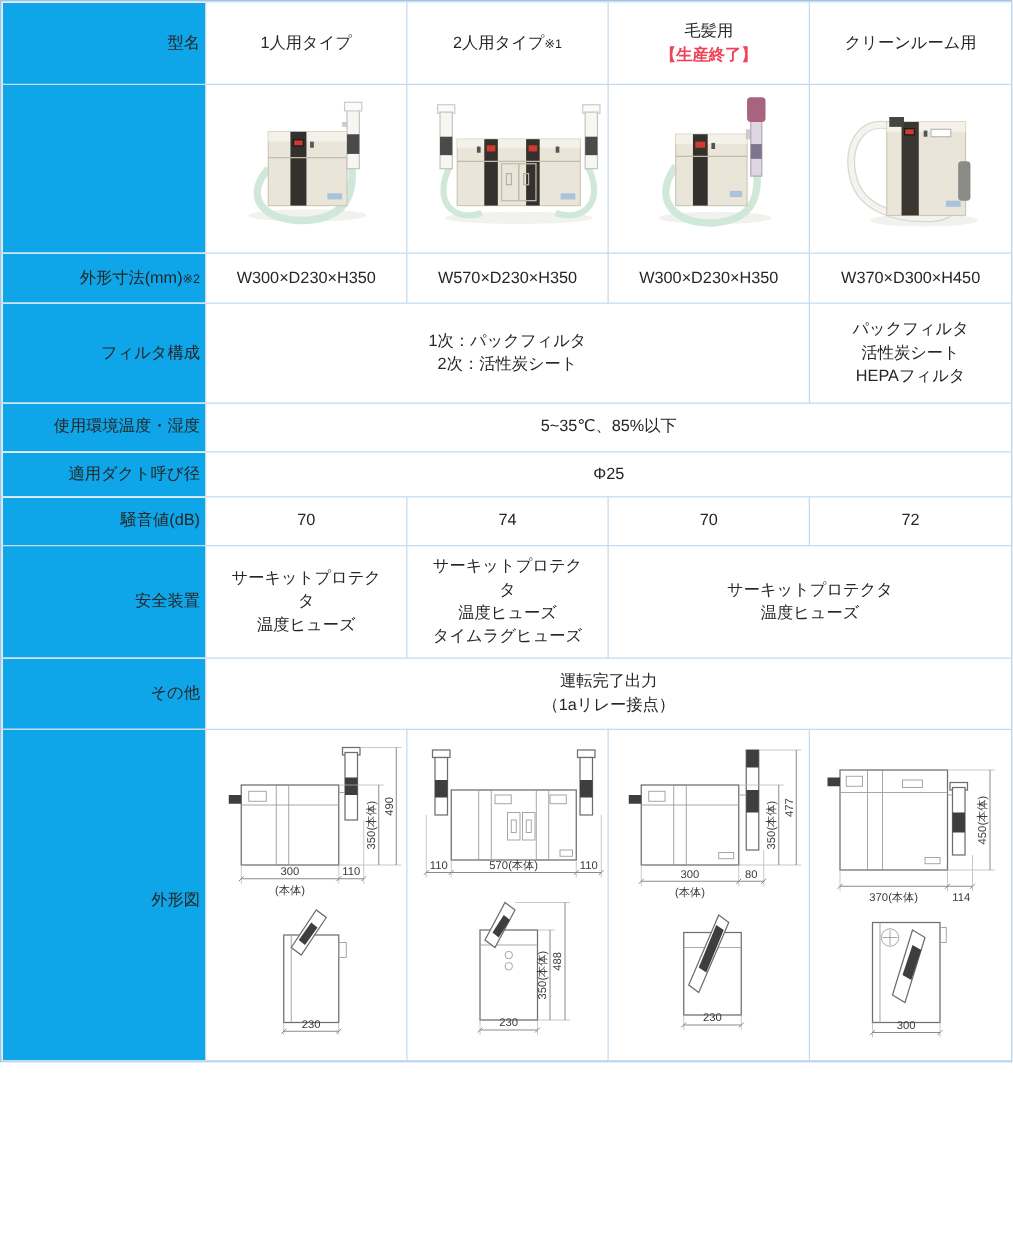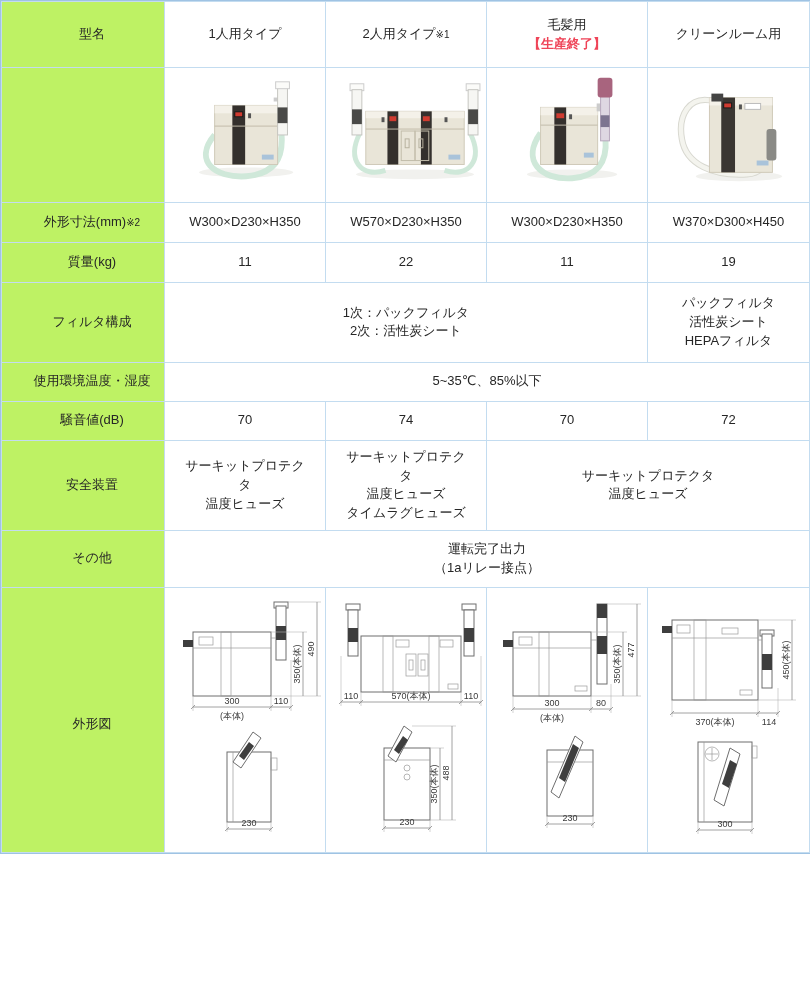--- a/index.html
+++ b/index.html
@@ -1,21 +1,21 @@
 <!DOCTYPE html>
 <html><head>
 <meta charset="utf-8">
 <style>
   html,body { margin:0; padding:0; background:#ffffff; color:#262626;
     font-family:"Liberation Sans","DejaVu Sans",sans-serif; }
   .wrap { width:808px; border:1px solid #9fc3e3; margin:0; background:#fff; }
   table.spec { width:808px; border-collapse:collapse; table-layout:fixed; }
   table.spec td { border:1px solid #c3dcf0; font-size:13px; line-height:1.45;
     vertical-align:middle; overflow:hidden; }
-  td.label { background:#bef264; text-align:center; padding:3px 4px 3px 22px; }
+  td.label { background:#0ea5e9; text-align:right; padding:3px 4px 3px 22px; }
   td.value { background:#fff; text-align:center; padding:2px 10px; }
   .pre { white-space:pre-line; }
   .red { color:#ef4458; font-weight:bold; }
   .sm { font-size:10px; }
   td.toplabel { vertical-align:top; padding-top:12px; }
   
   tr.r1{height:66px} tr.r2{height:44px} tr.r3{height:130px} tr.r4{height:42px}
   tr.r5{height:38px} tr.r6{height:40px} tr.r7{height:40px} tr.r8{height:80px}
   tr.r9{height:39px} tr.r10{height:36px} tr.r11{height:39px} tr.r12{height:90px}
   tr.r13{height:57px} tr.r14{height:263px}
@@ -140,42 +140,39 @@
 
 
 <tr class="r6">
   <td class="label"><span>外形寸法(mm)</span><span class="sm">※2</span></td>
   <td class="value">W300×D230×H350</td>
   <td class="value">W570×D230×H350</td>
   <td class="value">W300×D230×H350</td>
   <td class="value">W370×D300×H450</td>
 </tr>
 
-<tr class="r7">
-  <td class="label">質量(kg)</td>
-  <td class="value">11</td>
-  <td class="value">22</td>
-  <td class="value">11</td>
-  <td class="value">19</td>
-</tr>
 
 <tr class="r8">
   <td class="label">フィルタ構成</td>
   <td class="value pre" colspan="3">1次：パックフィルタ
 2次：活性炭シート</td>
   <td class="value pre">パックフィルタ
 活性炭シート
 HEPAフィルタ</td>
 </tr>
 
 <tr class="r9">
   <td class="label">使用環境温度・湿度</td>
   <td class="value" colspan="4">5~35℃、85%以下</td>
 </tr>
 
+<tr class="r10">
+  <td class="label">適用ダクト呼び径</td>
+  <td class="value" colspan="4">Φ25</td>
+</tr>
 
 <tr class="r11">
   <td class="label">騒音値(dB)</td>
   <td class="value">70</td>
   <td class="value">74</td>
   <td class="value">70</td>
   <td class="value">72</td>
 </tr>
 
 <tr class="r12">

